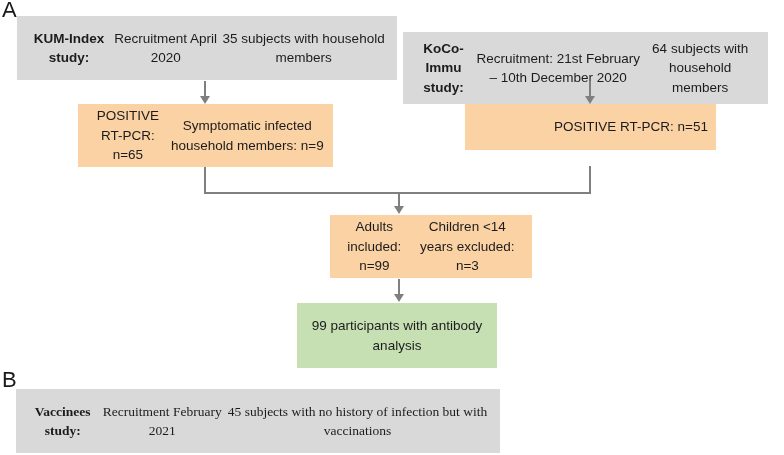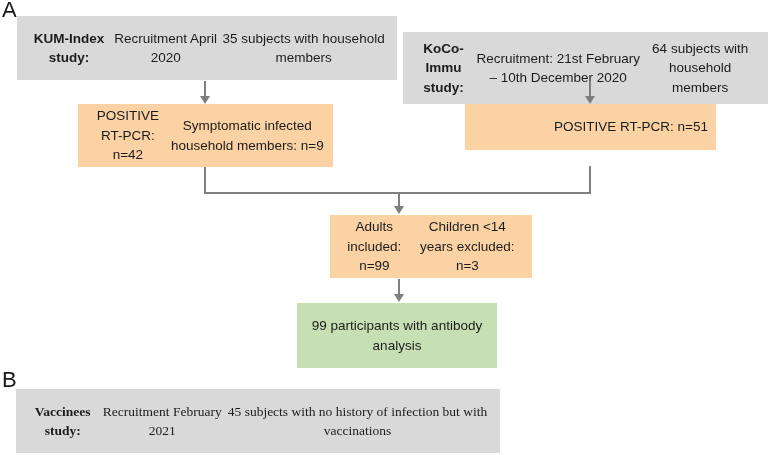--- a/index.html
+++ b/index.html
@@ -100,21 +100,21 @@
     <div>Recruitment: 21st February – 10th December 2020</div>
     <div>64 subjects with household members</div>
   </div>
 
   <div id="arrow-kum-line" class="vline"></div>
   <div id="arrow-kum-head" class="arrowhead"></div>
   <div id="arrow-koco-line" class="vline"></div>
   <div id="arrow-koco-head" class="arrowhead"></div>
 
   <div id="orange-pcr-kum" class="box orange">
-    <div>POSITIVE RT-PCR: n=42</div>
+    <div>POSITIVE RT-PCR: n=65</div>
     <div>Symptomatic infected household members: n=9</div>
   </div>
 
   <div id="orange-pcr-koco" class="box orange">
     <div>POSITIVE RT-PCR: n=51</div>
   </div>
 
   <div id="merge-left-vline" class="vline"></div>
   <div id="merge-right-vline" class="vline"></div>
   <div id="merge-hline" class="hline"></div>

